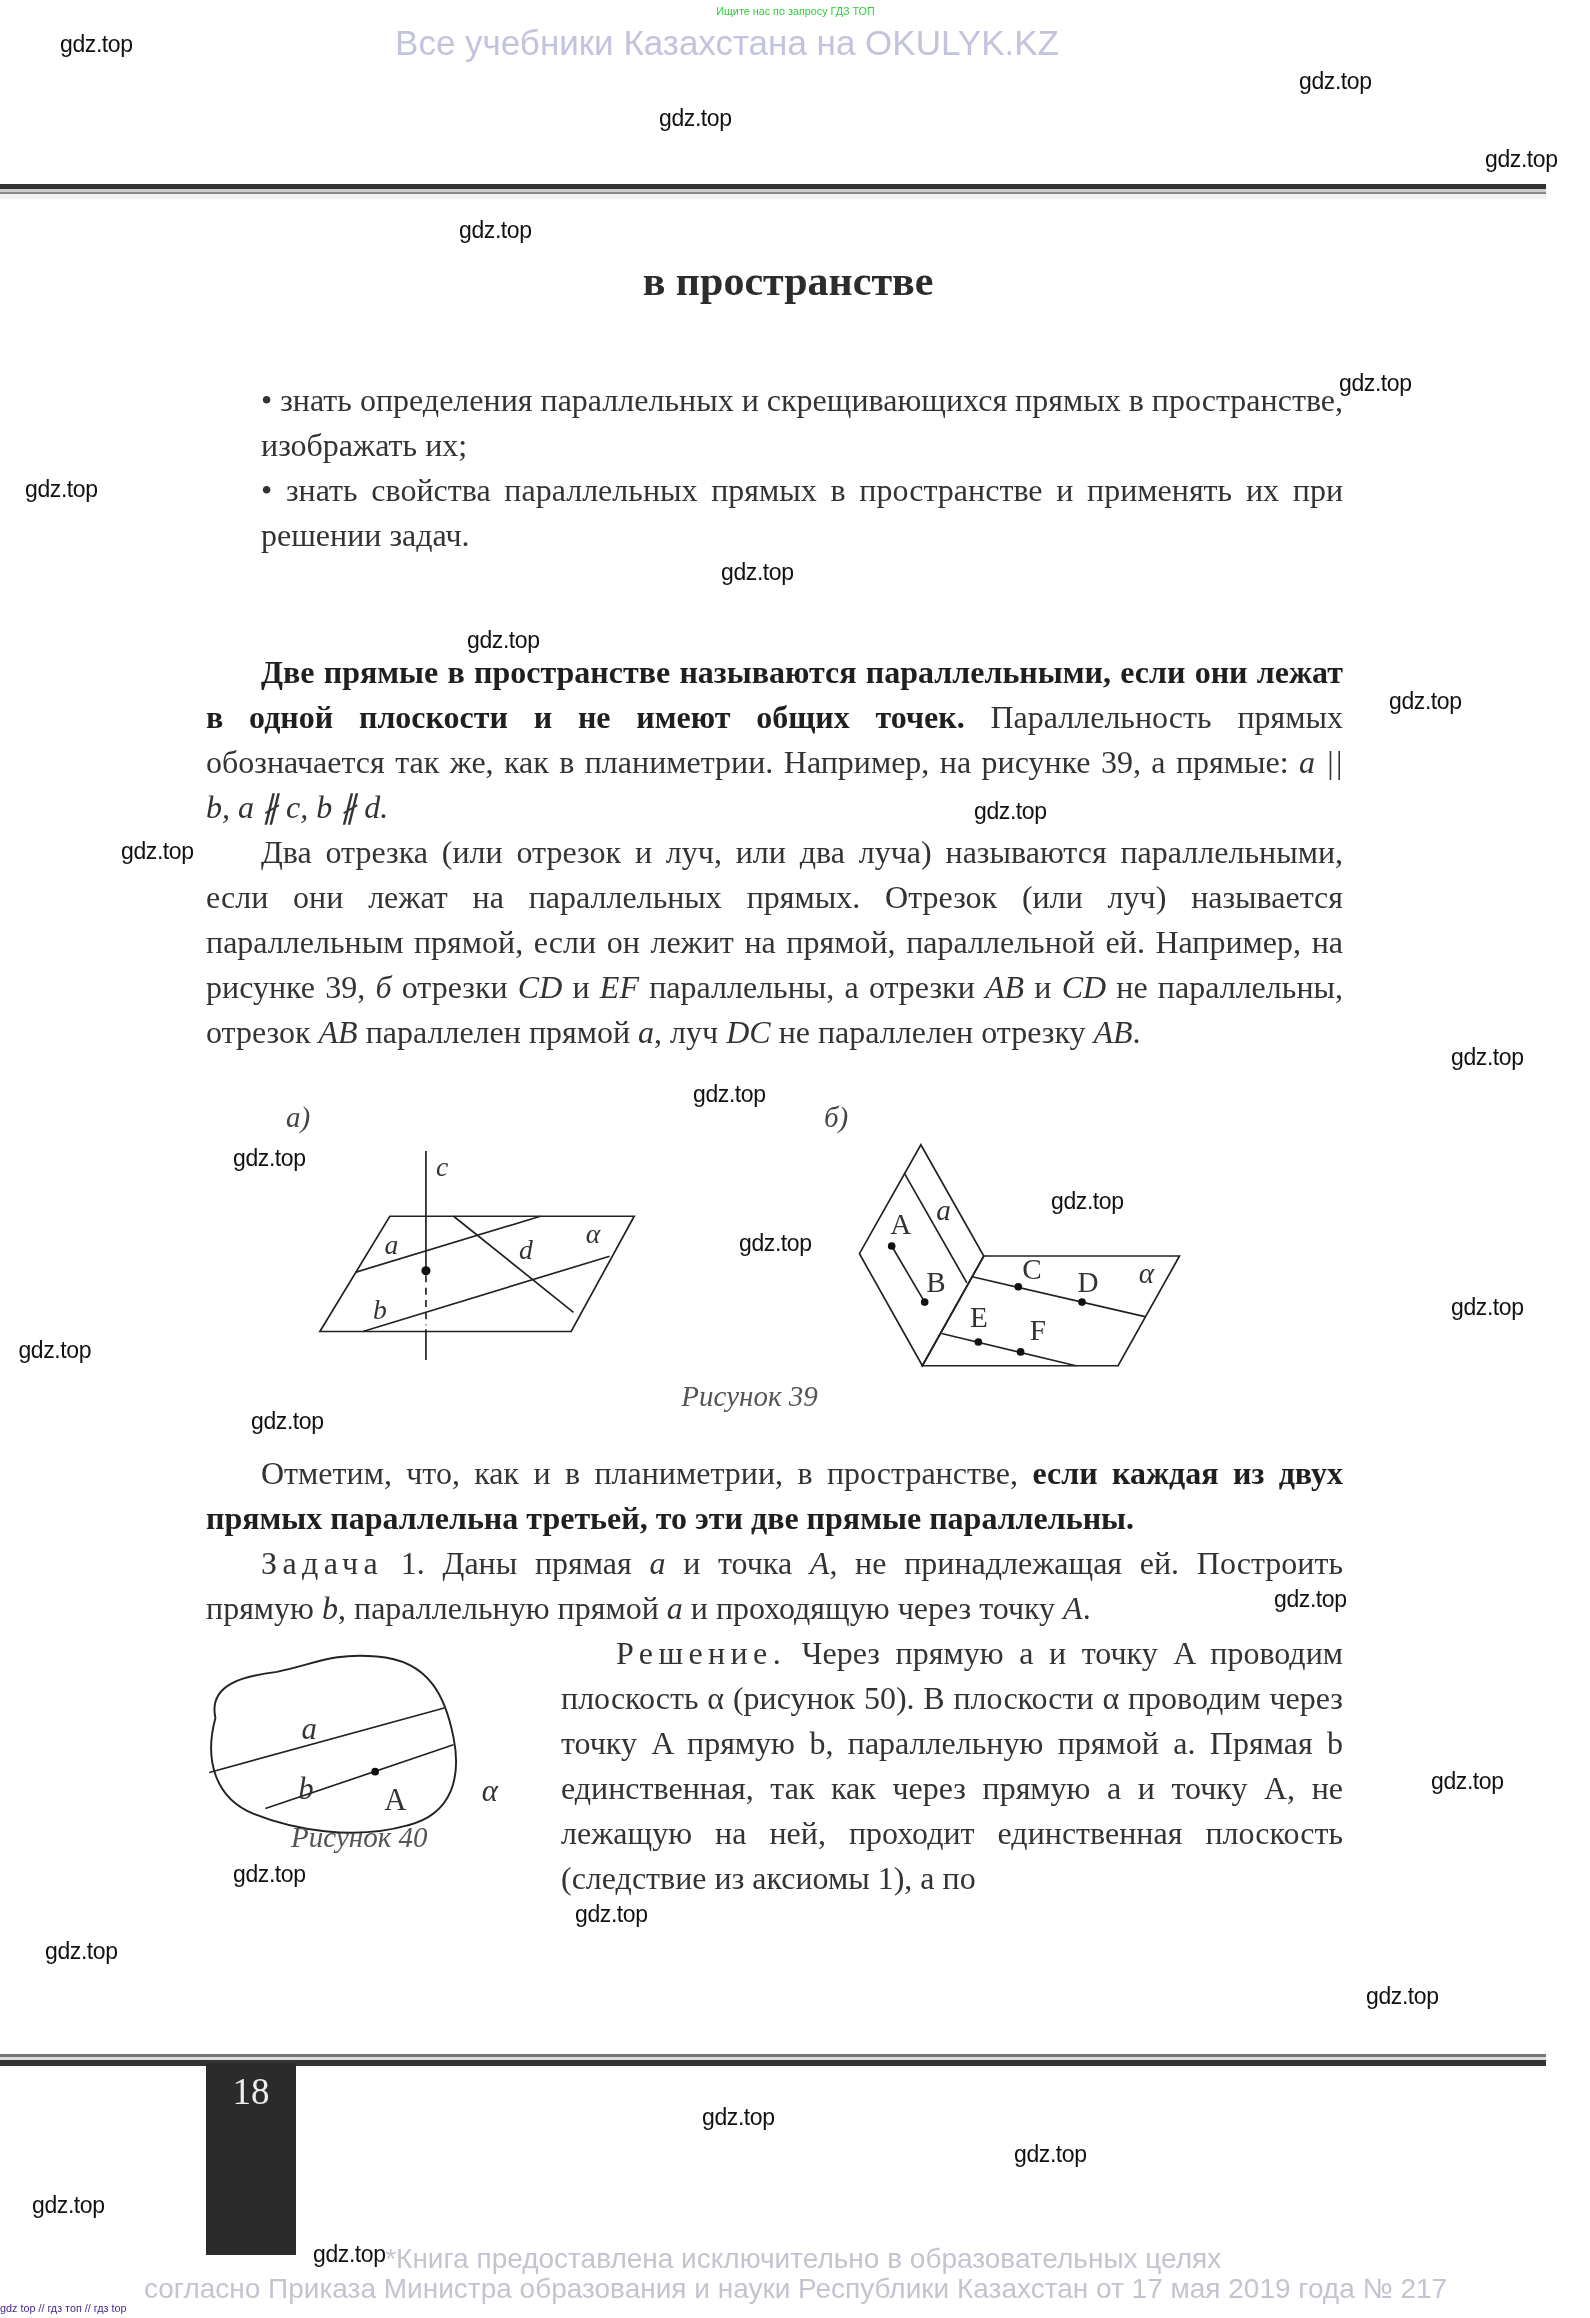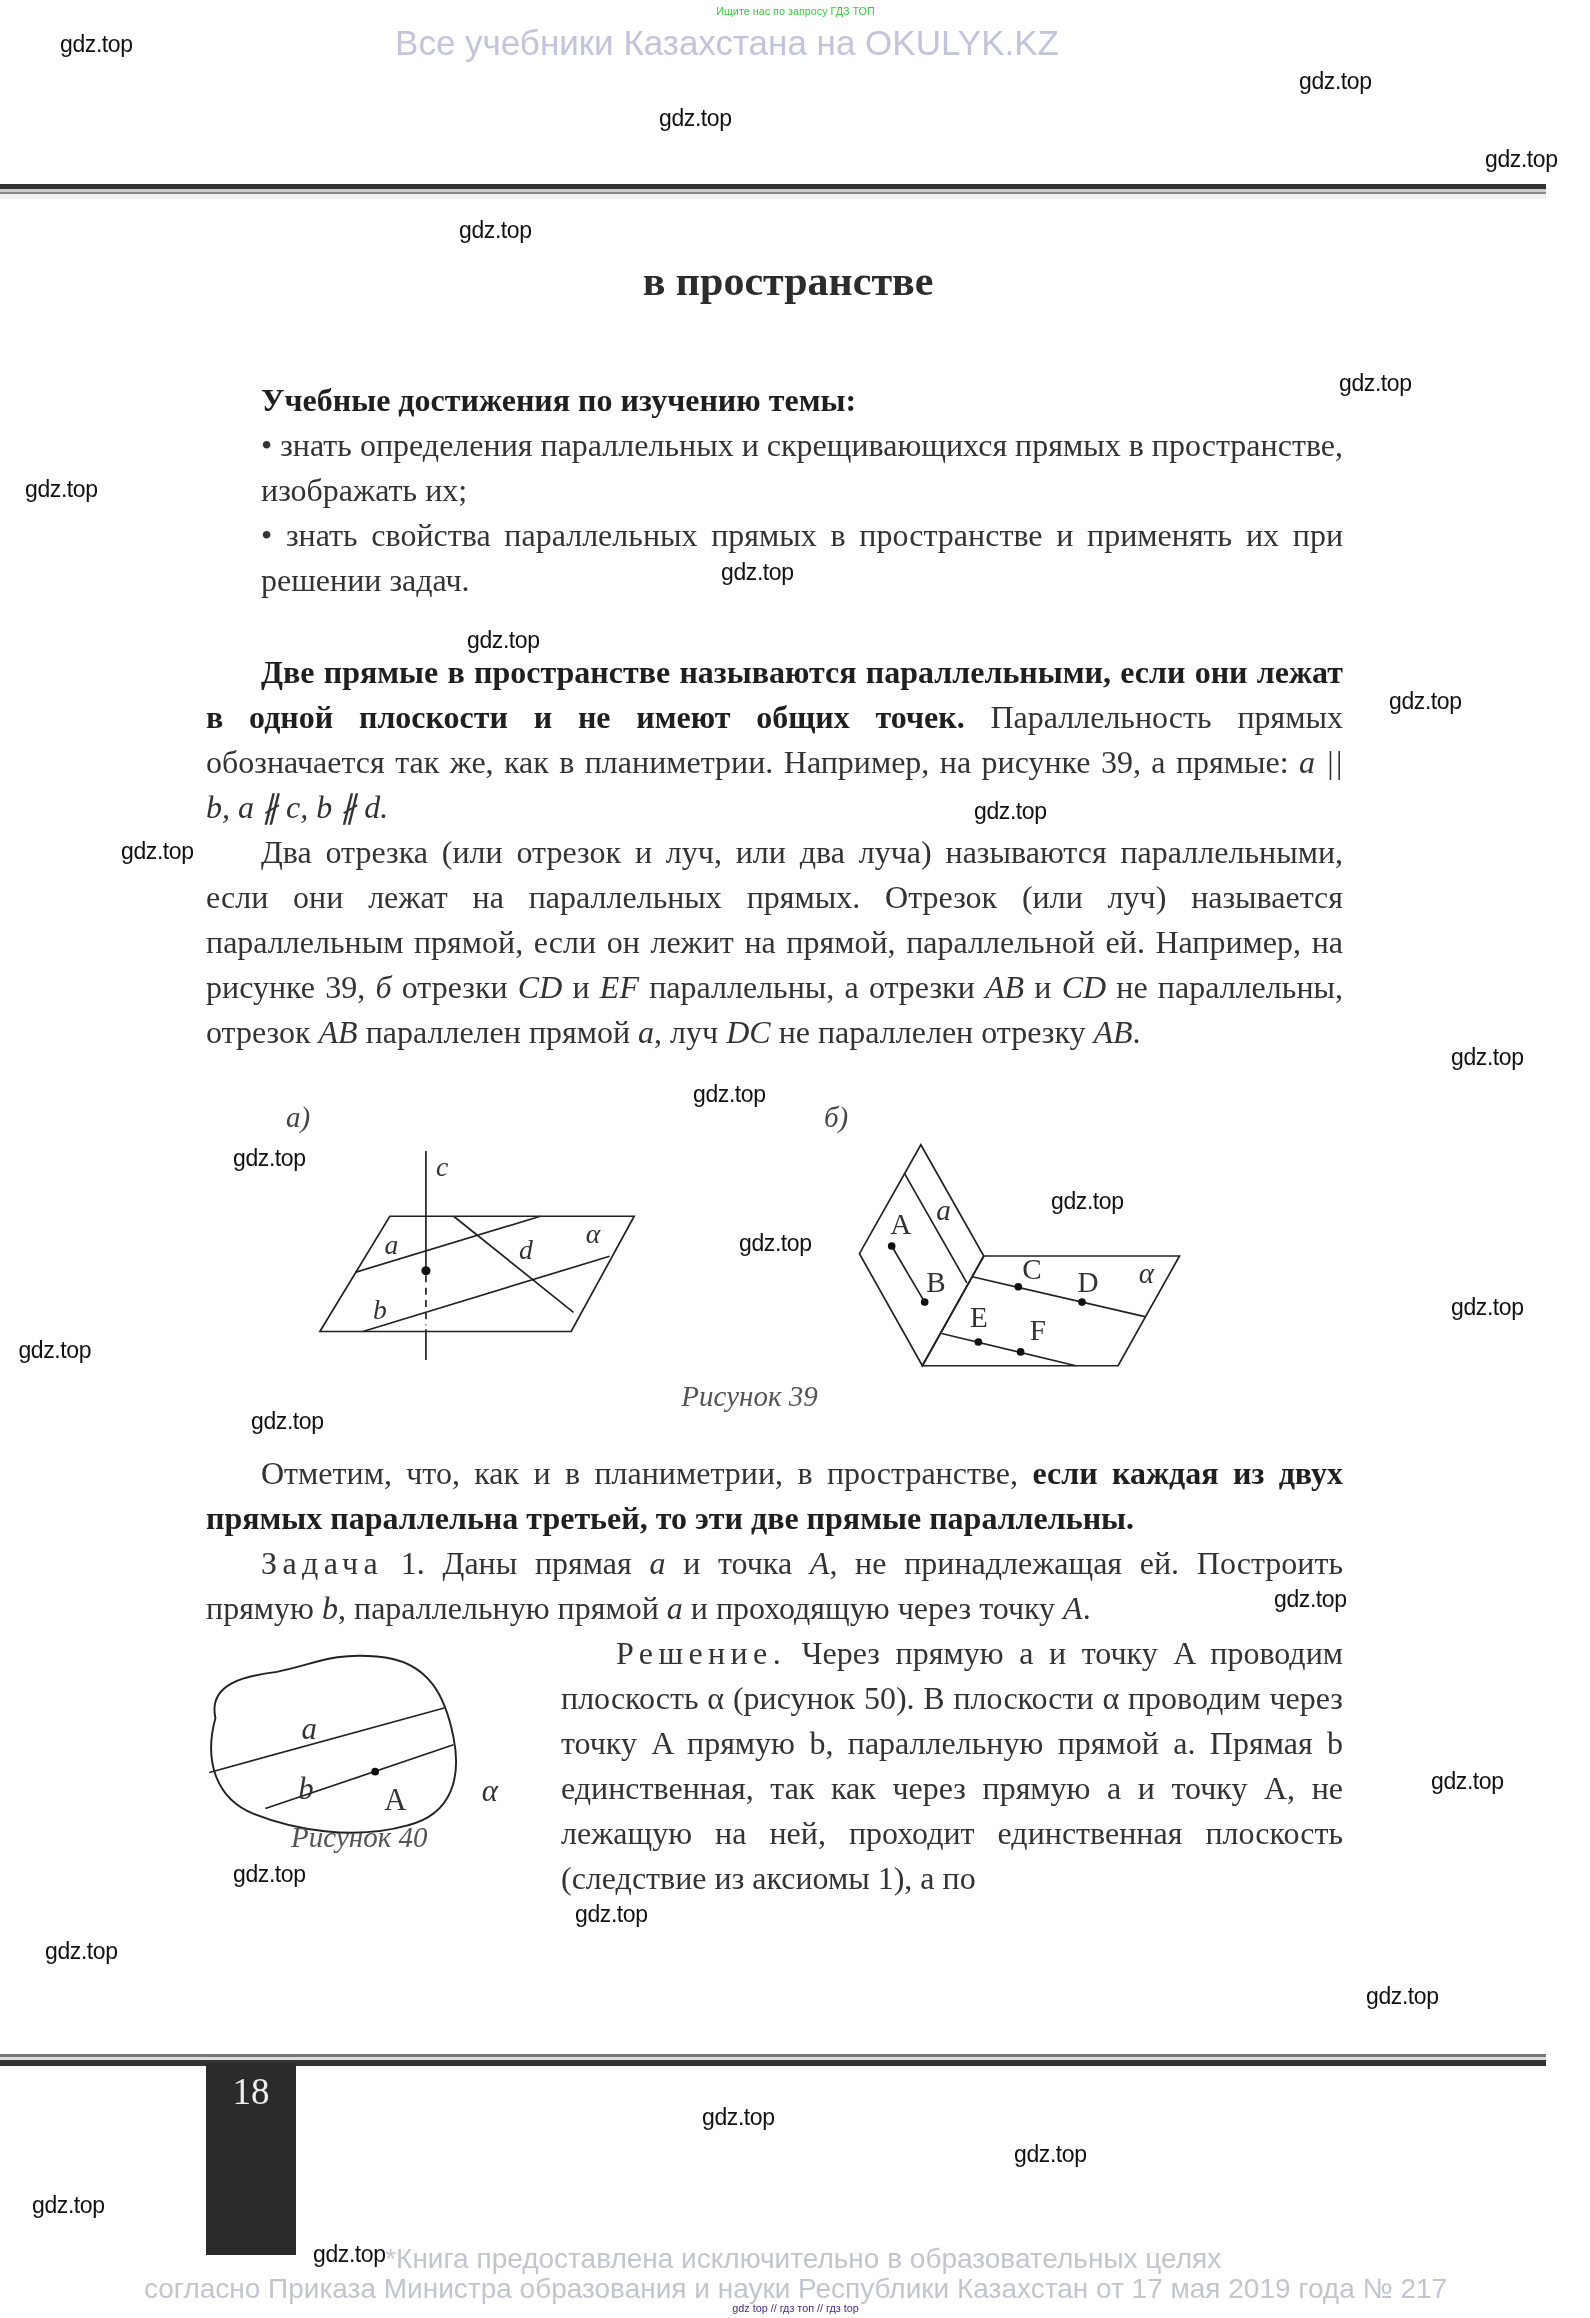--- a/index.html
+++ b/index.html
@@ -22,21 +22,21 @@
   .text p { margin: 0; }
   .indent { text-indent: 55px; }
   b { color: #1f1f1f; }
   i { font-style: italic; }
   .spaced { letter-spacing: 5.4px; }
   .fig-label { font-style: italic; font-size: 29px; color: #444; }
   .caption { font-style: italic; font-size: 29px; color: #555; }
   .page-tab { left: 206px; top: 2063px; width: 90px; height: 192px; background: #2b2b2b; }
   .page-num { left: 206px; top: 2070px; width: 90px; text-align: center; font-size: 37px; color: #eee; }
   .notice { left: 0; width: 1591px; text-align: center; font-family: "Liberation Sans", sans-serif; font-size: 28px; color: #c4c4cf; }
-  .footer-links { left: 0; width: 1591px; top: 2302px; text-align: center; font-family: "Liberation Sans", sans-serif; font-size: 10.8px; color: #4b2a8a; }
+  .footer-links { left: 0; width: 1591px; top: 2302px; font-family: "Liberation Sans", sans-serif; font-size: 10.8px; color: #4b2a8a; }
   svg text { font-family: "Liberation Serif", serif; }
 </style>
 </head>
 <body>
 
 <div class="abs top-promo">Ищите нас по запросу ГДЗ ТОП</div>
 <div class="abs site-banner">Все учебники Казахстана на OKULYK.KZ</div>
 
 <div class="wm" style="left:60px;top:31px">gdz.top</div>
 <div class="wm" style="left:1299px;top:68px">gdz.top</div>
@@ -74,21 +74,20 @@
     <div class="r2"></div>
     <div class="r3"></div>
     <div class="r4"></div>
 </div>
 
 <div class="abs title">
   <div>в пространстве</div>
 </div>
 
 <div class="abs text" style="left:261px;width:1082px;top:378px">
-  <p><b>Учебные достижения по изучению темы:</b></p>
   <p>• знать определения параллельных и скрещивающихся прямых в пространстве, изображать их;</p>
   <p>• знать свойства параллельных прямых в пространстве и применять их при решении задач.</p>
 </div>
 
 <div class="abs text" style="top:650px">
   <p class="indent"><b>Две прямые в пространстве называются параллельными, если они лежат в одной плоскости и не имеют общих точек.</b><span> Параллельность прямых обозначается так же, как в планиметрии. Например, на рисунке 39, а прямые: </span><i>a || b, a ∦ c, b ∦ d.</i></p>
 </div>
 
 <div class="abs text" style="top:830px">
   <p class="indent"><span>Два отрезка (или отрезок и луч, или два луча) называются параллельными, если они лежат на параллельных прямых. Отрезок (или луч) называется параллельным прямой, если он лежит на прямой, параллельной ей. Например, на рисунке 39, </span><i>б</i><span> отрезки </span><i>CD</i><span> и </span><i>EF</i><span> параллельны, а отрезки </span><i>AB</i><span> и </span><i>CD</i><span> не параллельны, отрезок </span><i>AB</i><span> параллелен прямой </span><i>a</i><span>, луч </span><i>DC</i><span> не параллелен отрезку </span><i>AB</i><span>.</span></p>

